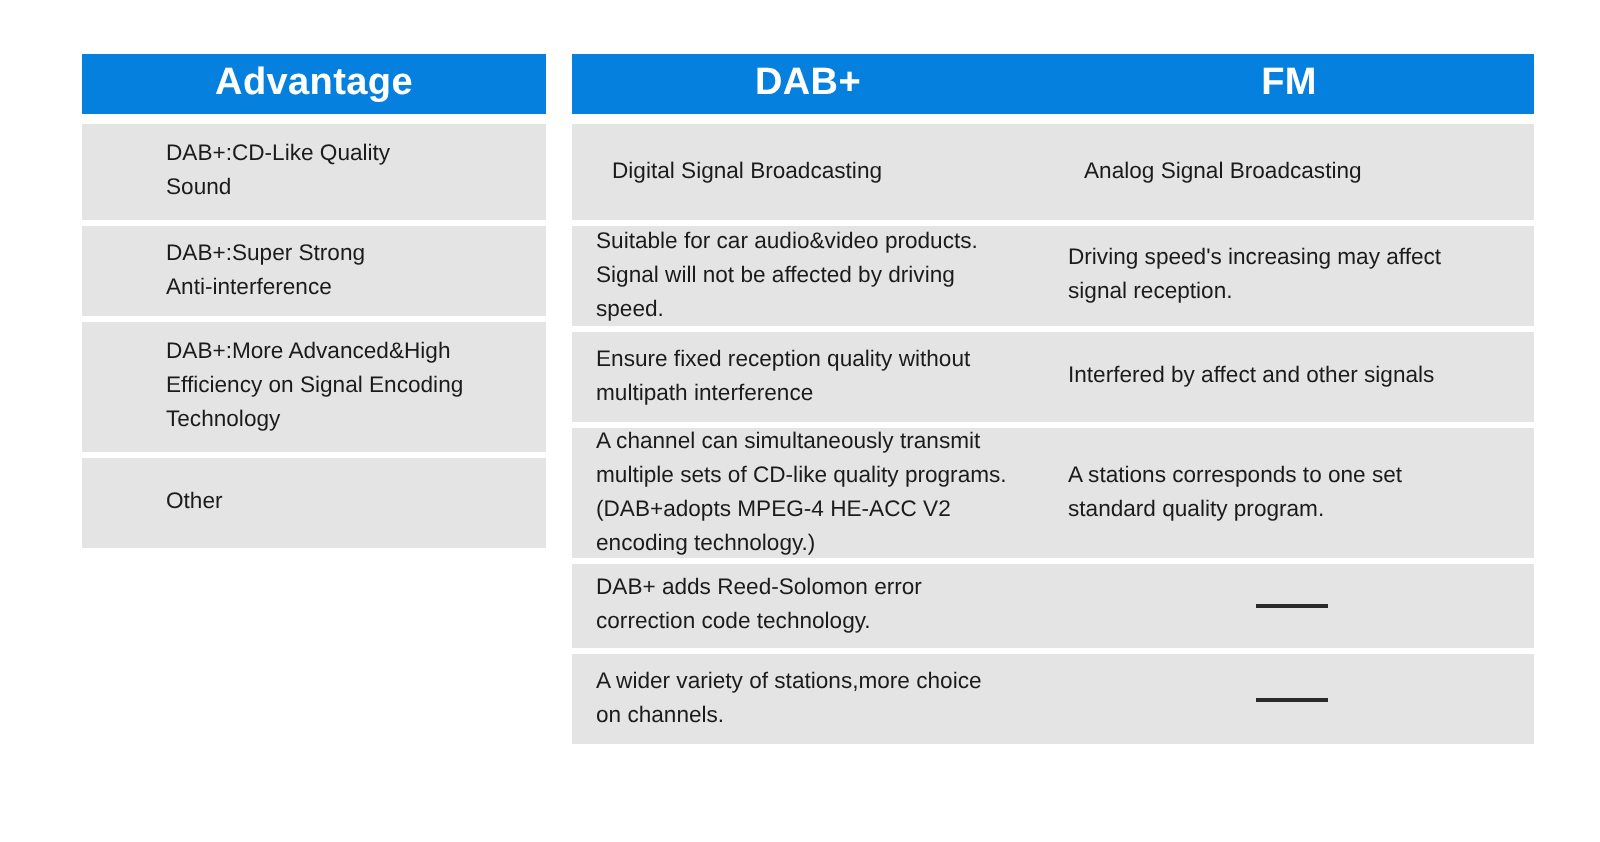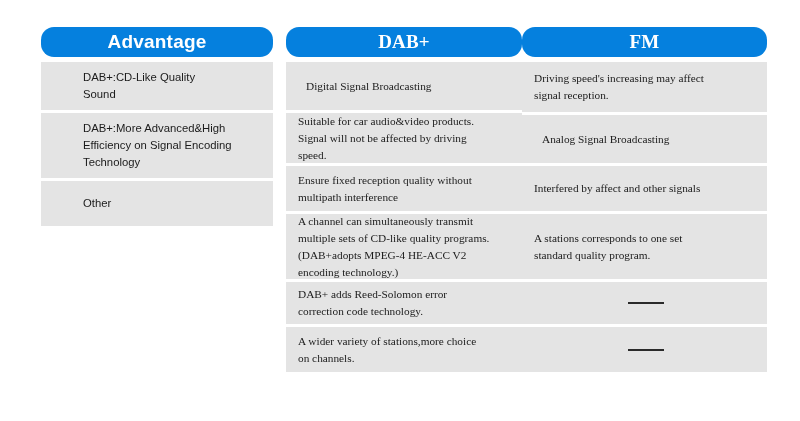--- a/index.html
+++ b/index.html
@@ -21,35 +21,34 @@
     height: 336px;
     display: flex;
     flex-direction: row;
   }
   .column {
     display: flex;
     flex-direction: column;
     height: 100%;
   }
   .col-advantage { width: 232px; margin-right: 13px; }
-  .col-dab       { width: 236px; margin-right: 0; font-family: Liberation Serif, serif; }
-  .col-fm        { width: 245px; font-family: Liberation Serif, serif; }
+  .col-dab       { width: 236px; margin-right: 0; }
+  .col-fm        { width: 245px; }
 
   .col-header {
     height: 30px;
     background: #0580de;
     color: #ffffff;
     font-size: 19px;
     font-weight: bold;
     display: flex;
     align-items: center;
     justify-content: center;
     letter-spacing: 0.2px;
     flex: 0 0 auto;
-    border-radius: 13px;
   }
 
   .cells {
     display: flex;
     flex-direction: column;
     flex: 1 1 auto;
     padding-top: 5px;
   }
 
   .cell {
@@ -98,20 +97,24 @@
 
 <div class="table-wrap">
 
   <div class="column col-advantage">
     <div class="col-header">Advantage</div>
     <div class="cells">
       <div class="cell r0">
         <span class="cell-text">DAB+:CD-Like Quality
 Sound</span>
       </div>
+      <div class="cell r2">
+        <span class="cell-text">DAB+:Super Strong
+Anti-interference</span>
+      </div>
       <div class="cell r3">
         <span class="cell-text">DAB+:More Advanced&amp;High
 Efficiency on Signal Encoding
 Technology</span>
       </div>
       <div class="cell r5">
         <span class="cell-text">Other</span>
       </div>
     </div>
   </div>
@@ -144,26 +147,26 @@
       <div class="cell r5">
         <span class="cell-text">A wider variety of stations,more choice
 on channels.</span>
       </div>
     </div>
   </div>
 
   <div class="column col-fm">
     <div class="col-header">FM</div>
     <div class="cells">
+      <div class="cell r0">
+        <span class="cell-text">Analog Signal Broadcasting</span>
+      </div>
       <div class="cell r1">
         <span class="cell-text">Driving speed's increasing may affect
 signal reception.</span>
-      </div>
-      <div class="cell r0">
-        <span class="cell-text">Analog Signal Broadcasting</span>
       </div>
       <div class="cell r2">
         <span class="cell-text">Interfered by affect and other signals</span>
       </div>
       <div class="cell r3">
         <span class="cell-text">A stations corresponds to one set
 standard quality program.</span>
       </div>
       <div class="cell r4 dash">
         <span class="dash-mark"></span>

